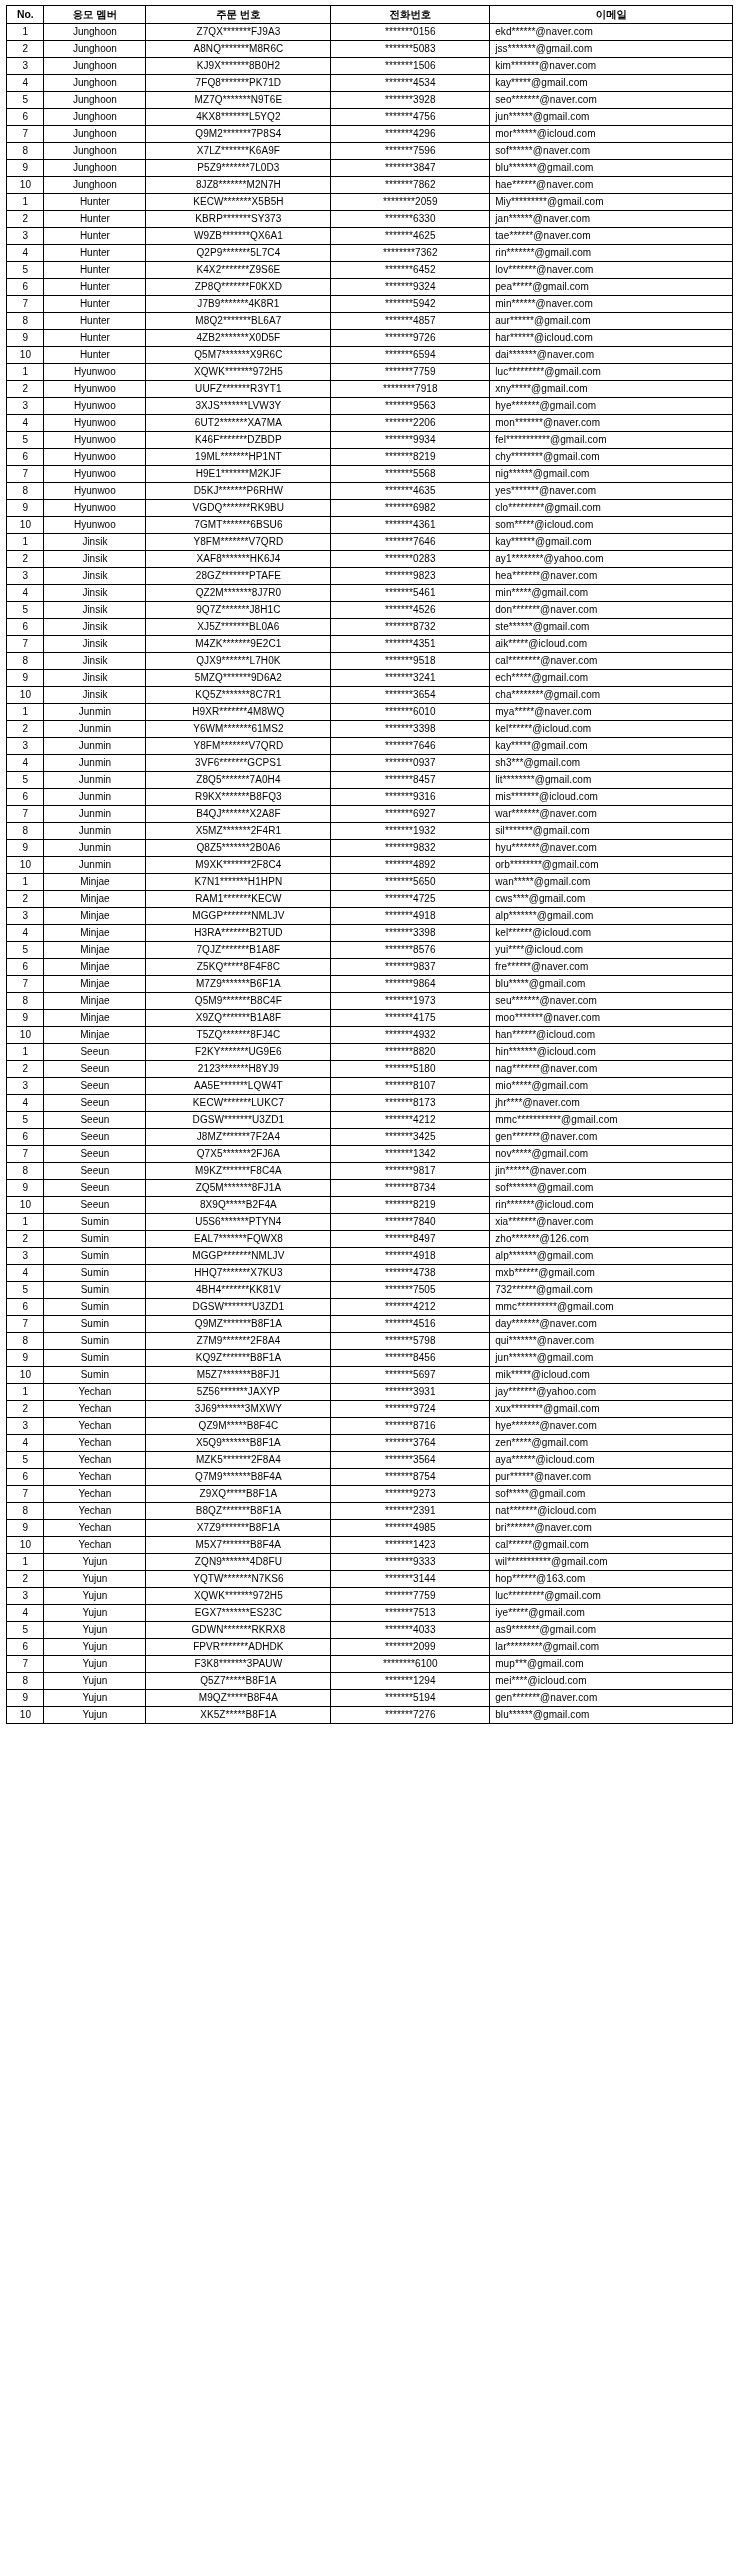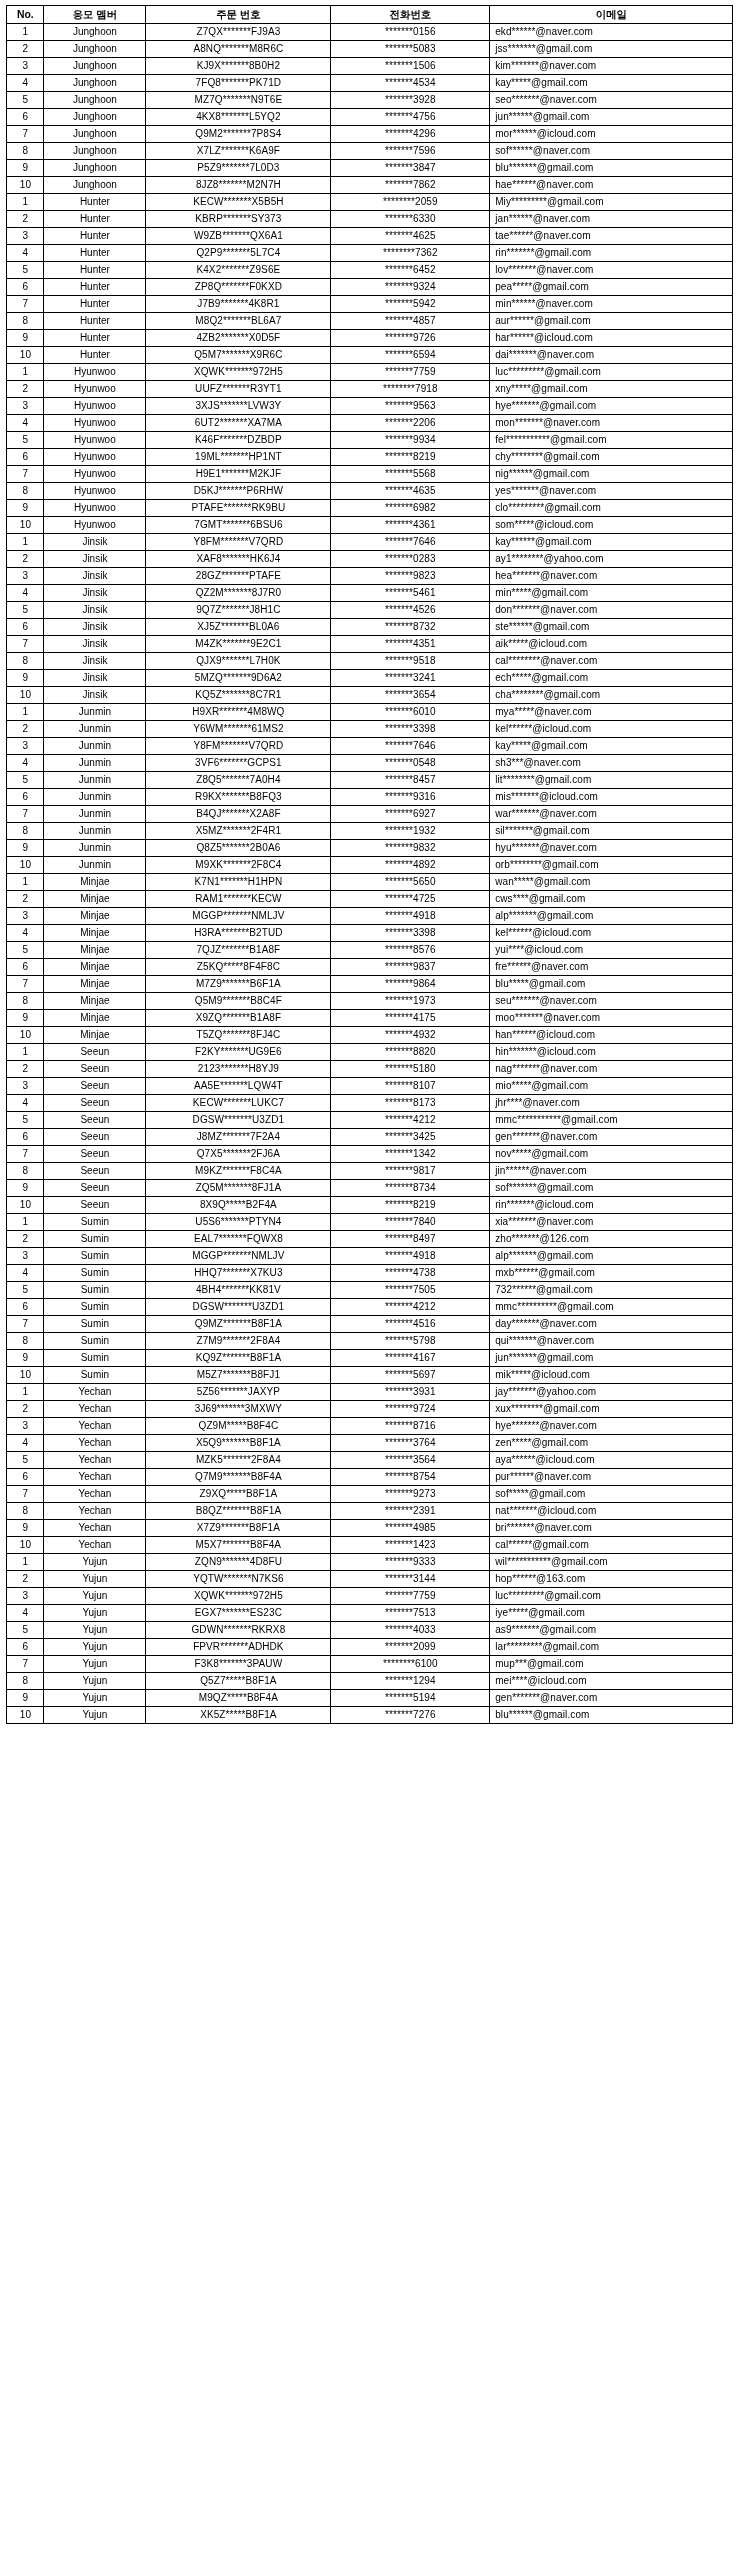--- a/index.html
+++ b/index.html
@@ -268,21 +268,21 @@
         <tr>
           <td class="no">8</td>
           <td class="mem">Hyunwoo</td>
           <td class="ord">D5KJ*******P6RHW</td>
           <td class="tel">*******4635</td>
           <td class="mail">yes*******@naver.com</td>
         </tr>
         <tr>
           <td class="no">9</td>
           <td class="mem">Hyunwoo</td>
-          <td class="ord">PTAFE*******RK9BU</td>
+          <td class="ord">VGDQ*******RK9BU</td>
           <td class="tel">*******6982</td>
           <td class="mail">clo*********@gmail.com</td>
         </tr>
         <tr>
           <td class="no">10</td>
           <td class="mem">Hyunwoo</td>
           <td class="ord">7GMT*******6BSU6</td>
           <td class="tel">*******4361</td>
           <td class="mail">som*****@icloud.com</td>
         </tr>
@@ -374,22 +374,22 @@
           <td class="no">3</td>
           <td class="mem">Junmin</td>
           <td class="ord">Y8FM*******V7QRD</td>
           <td class="tel">*******7646</td>
           <td class="mail">kay*****@gmail.com</td>
         </tr>
         <tr>
           <td class="no">4</td>
           <td class="mem">Junmin</td>
           <td class="ord">3VF6*******GCPS1</td>
-          <td class="tel">*******0548</td>
-          <td class="mail">sh3***@naver.com</td>
+          <td class="tel">*******0937</td>
+          <td class="mail">sh3***@gmail.com</td>
         </tr>
         <tr>
           <td class="no">5</td>
           <td class="mem">Junmin</td>
           <td class="ord">Z8Q5*******7A0H4</td>
           <td class="tel">*******8457</td>
           <td class="mail">lit********@gmail.com</td>
         </tr>
         <tr>
           <td class="no">6</td>
@@ -619,21 +619,21 @@
           <td class="no">8</td>
           <td class="mem">Sumin</td>
           <td class="ord">Z7M9*******2F8A4</td>
           <td class="tel">*******5798</td>
           <td class="mail">qui*******@naver.com</td>
         </tr>
         <tr>
           <td class="no">9</td>
           <td class="mem">Sumin</td>
           <td class="ord">KQ9Z*******B8F1A</td>
-          <td class="tel">*******4167</td>
+          <td class="tel">*******8456</td>
           <td class="mail">jun*******@gmail.com</td>
         </tr>
         <tr>
           <td class="no">10</td>
           <td class="mem">Sumin</td>
           <td class="ord">M5Z7*******B8FJ1</td>
           <td class="tel">*******5697</td>
           <td class="mail">mik*****@icloud.com</td>
         </tr>
         <tr>

